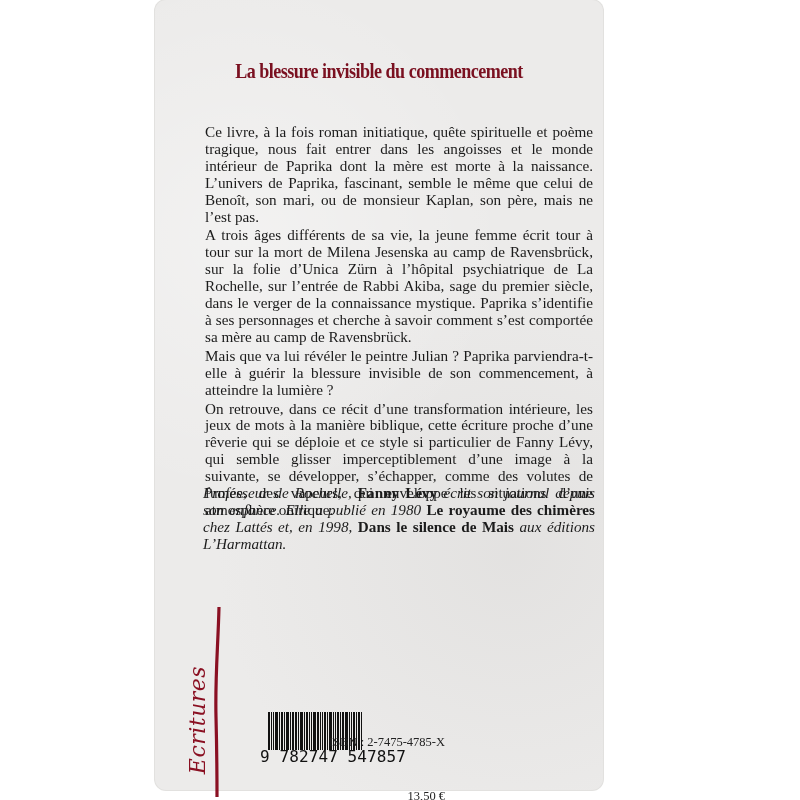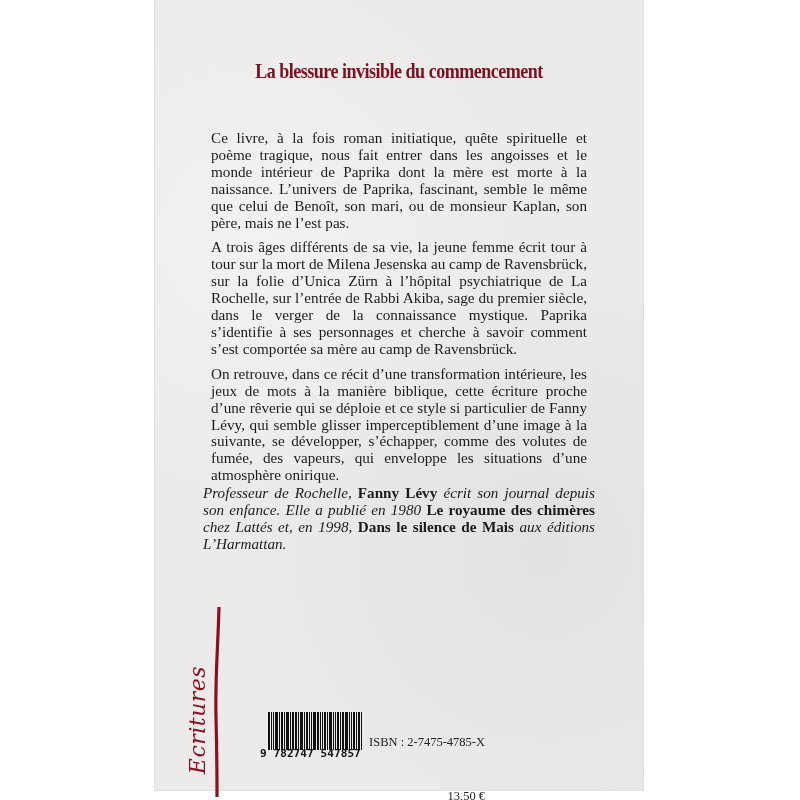--- a/index.html
+++ b/index.html
@@ -2,40 +2,41 @@
 <html><head>
   <meta charset="utf-8">
   <style>
     html, body { margin: 0; padding: 0; }
     body {
       width: 800px; height: 800px; background: #ffffff;
       position: relative; overflow: hidden;
       font-family: "Liberation Serif", serif;
     }
     .cover {
-      position: absolute; left: 155px; top: 0; width: 488px; height: 790px;
+      position: absolute; left: 155px; top: 0; width: 448px; height: 790px;
       background-color: #ecebea;
       background-image:
         radial-gradient(circle at 20% 30%, rgba(255,255,255,0.35) 0, rgba(255,255,255,0) 40%),
         radial-gradient(circle at 80% 70%, rgba(200,198,196,0.25) 0, rgba(200,198,196,0) 45%);
       box-shadow: 0 0 0 1px #e2e1df;
+      border-radius: 11px;
     }
     .title {
       position: absolute; left: 0; width: 100%; top: 59px;
       text-align: center; color: #7a1020;
       font-family: "Liberation Serif", serif; font-weight: bold;
       font-size: 21px; letter-spacing: -0.6px;
       transform: scaleX(0.86); transform-origin: 50% 50%;
     }
     .blurb {
       position: absolute; left: 48px; width: 392px; top: 122px;
       color: #1b1b1b; font-size: 15.2px; line-height: 16.9px;
       text-align: justify;
     }
-    .blurb p { margin: 8px; }
+    .blurb p { margin: 2px; }
     .bio {
       position: absolute; left: 48px; width: 392px; top: 485px;
       color: #1b1b1b; font-size: 15.2px; line-height: 16.9px;
       text-align: justify; font-style: italic;
     }
     .bio .roman { font-style: normal; font-weight: bold; }
     .bio .bold { font-weight: bold; font-style: normal; }
     .imprint-line {
       position: absolute; left: 59px; top: 607px; width: 8px; height: 190px;
     }
@@ -51,41 +52,42 @@
     .barcode {
       position: absolute; left: 105px; top: 712px; width: 110px; height: 48px;
     }
     .barcode-bars {
       position: absolute; left: 8px; top: 0; width: 100px; height: 38px;
       display: flex; align-items: stretch;
     }
     .barcode-bars i { display: block; background: #111; margin-right: 1px; }
     .barcode-digits {
       position: absolute; left: 0; top: 35px; width: 110px;
-      font-family: "DejaVu Sans Mono", monospace; font-size: 11px; color: #111;
-      letter-spacing: 0.1px; white-space: nowrap; font-weight: bold;
+      font-family: "DejaVu Sans Mono", monospace; font-size: 16px; color: #111;
+      letter-spacing: 0.1px; white-space: nowrap;
     }
     .isbn {
       position: absolute; right: 158px; top: 735px;
       font-size: 12.5px; color: #222; text-align: left; white-space: nowrap;
     }
     .price {
       position: absolute; right: 158px; top: 751px;
       font-size: 12.5px; color: #222; text-align: right; white-space: nowrap; margin-top: 38px;
     }
   </style>
 </head>
 <body>
 
 <div class="cover">
   <div class="title">La blessure invisible du commencement</div>
 
   <div class="blurb">
     <p>Ce livre, à la fois roman initiatique, quête spirituelle et poème tragique, nous fait entrer dans les angoisses et le monde intérieur de Paprika dont la mère est morte à la naissance. L’univers de Paprika, fascinant, semble le même que celui de Benoît, son mari, ou de monsieur Kaplan, son père, mais ne l’est pas.</p>
     <p>A trois âges différents de sa vie, la jeune femme écrit tour à tour sur la mort de Milena Jesenska au camp de Ravensbrück, sur la folie d’Unica Zürn à l’hôpital psychiatrique de La Rochelle, sur l’entrée de Rabbi Akiba, sage du premier siècle, dans le verger de la connaissance mystique. Paprika s’identifie à ses personnages et cherche à savoir comment s’est comportée sa mère au camp de Ravensbrück.</p>
+    <p>Mais que va lui révéler le peintre Julian ? Paprika parviendra-t-elle à guérir la blessure invisible de son commencement, à atteindre la lumière ?</p>
     <p>On retrouve, dans ce récit d’une transformation intérieure, les jeux de mots à la manière biblique, cette écriture proche d’une rêverie qui se déploie et ce style si particulier de Fanny Lévy, qui semble glisser imperceptiblement d’une image à la suivante, se développer, s’échapper, comme des volutes de fumée, des vapeurs, qui enveloppe les situations d’une atmosphère onirique.</p>
   </div>
 
   <div class="bio"><span>Professeur de Rochelle, </span><span class="bold">Fanny Lévy</span><span> écrit son journal depuis son enfance. Elle a publié en 1980 </span><span class="roman">Le royaume des chimères</span><span> chez Lattés et, en 1998, </span><span class="roman">Dans le silence de Mais</span><span> aux éditions L’Harmattan.</span></div>
 
   <svg class="imprint-line" viewBox="0 0 8 190" preserveAspectRatio="none">
     <path d="M5 0 C 4 40, 1 70, 2 110 C 3 150, 3 175, 3 190" stroke="#8a1022" stroke-width="3.2" fill="none" stroke-linecap="round"></path>
   </svg>
 
   <div class="imprint-logo">

